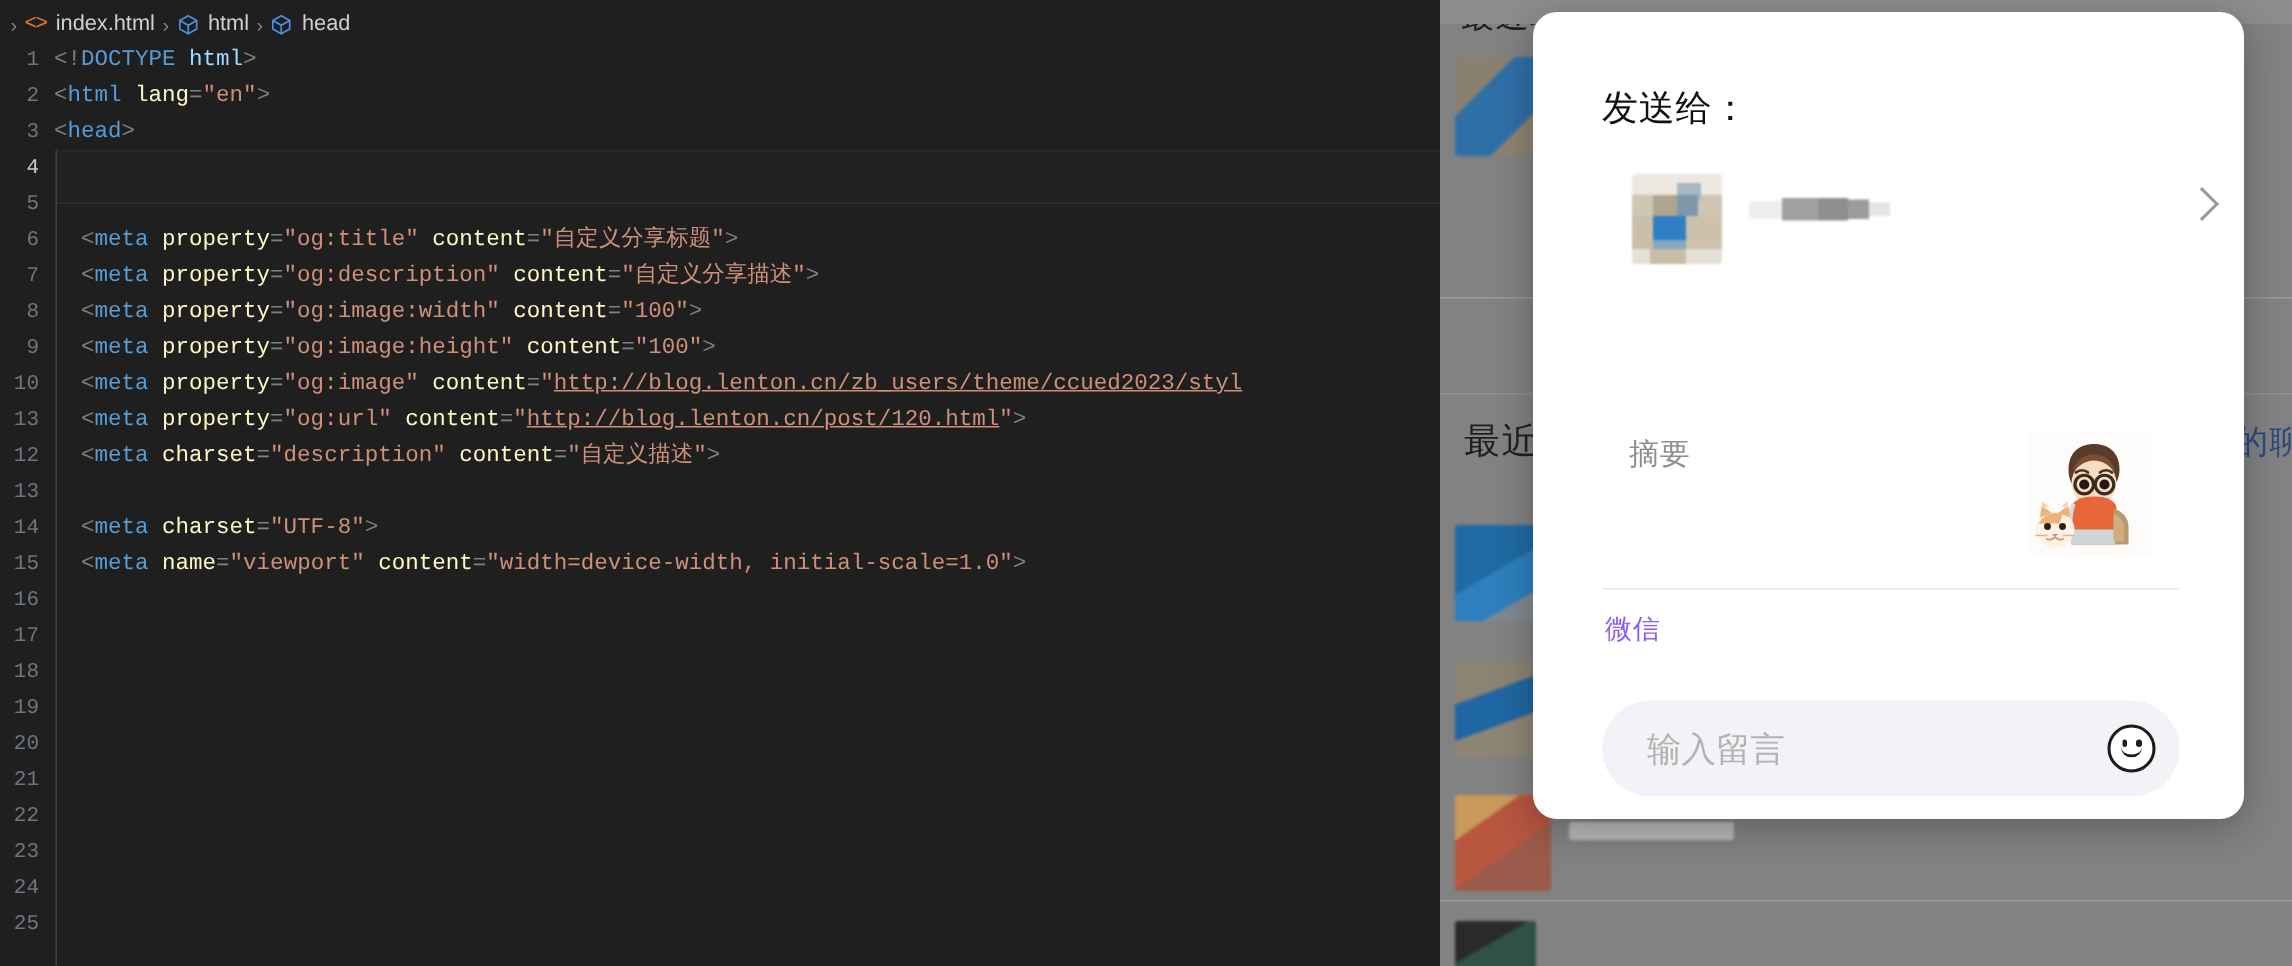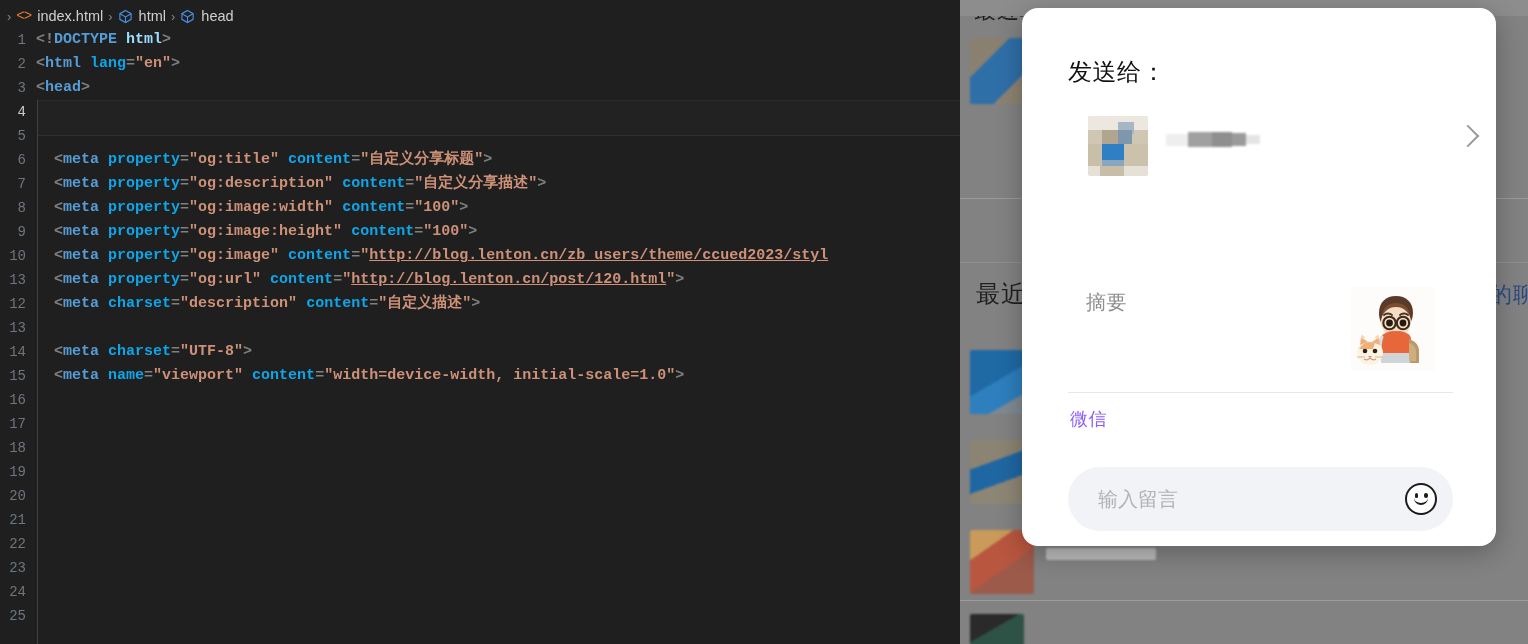--- a/index.html
+++ b/index.html
@@ -48,35 +48,35 @@
 
   
   .code {
     position: absolute; left: 30px; top: 28px;
     width: 930px; height: 616px;
     font-family: "Liberation Mono", "DejaVu Sans Mono", monospace;
     font-size: 15px;
     white-space: pre;
     color: #d4d4d4;
   }
-  .code .row { height: 24px; line-height: 24px; padding-left: 6px; overflow: hidden; font-weight: bold; }
+  .code .row { height: 24px; line-height: 24px; padding-left: 6px; overflow: hidden; }
   .indent-guide {
     position: absolute; left: 37px; top: 100px;
     width: 1px; height: 544px; background: #404040;
   }
   .sticky-box {
     position: absolute; left: 37px; top: 100px;
     width: 923px; height: 36px;
     border-top: 1px solid #2b2b2b;
     border-bottom: 1px solid #2f2f2f;
     background: #222222;
   }
   .tag  { color: #569cd6; }
   .name { color: #9cdcfe; }
-  .attr { color: #0ea5e9; }
+  .attr { color: #fef9c3; }
   .str  { color: #ce9178; }
   .punc { color: #808080; }
   .lnk  { color: #ce9178; text-decoration: underline; }
 
   
   .wx-bg {
     position: absolute; left: 960px; top: 0;
     width: 568px; height: 644px;
     background: #828282;
     overflow: hidden;
@@ -162,21 +162,21 @@
   .msg-box {
     position: absolute; left: 46px; top: 459px;
     width: 385px; height: 64px;
     background: #f2f3f7;
     border-radius: 32px;
   }
   .msg-input {
     position: absolute; left: 30px; top: 0;
     width: 290px; height: 64px;
     background: transparent; border: none; outline: none;
-    font-size: 20px; color: #333;
+    font-size: 23px; color: #333;
     font-family: "Liberation Sans", sans-serif;
   }
   .msg-input::placeholder { color: #b3b3b3; }
   .emoji-btn {
     position: absolute; right: 16px; top: 16px;
     width: 32px; height: 32px;
     border-radius: 50%;
     border: 2.4px solid #1c1c1c;
     background: #fff;
   }

